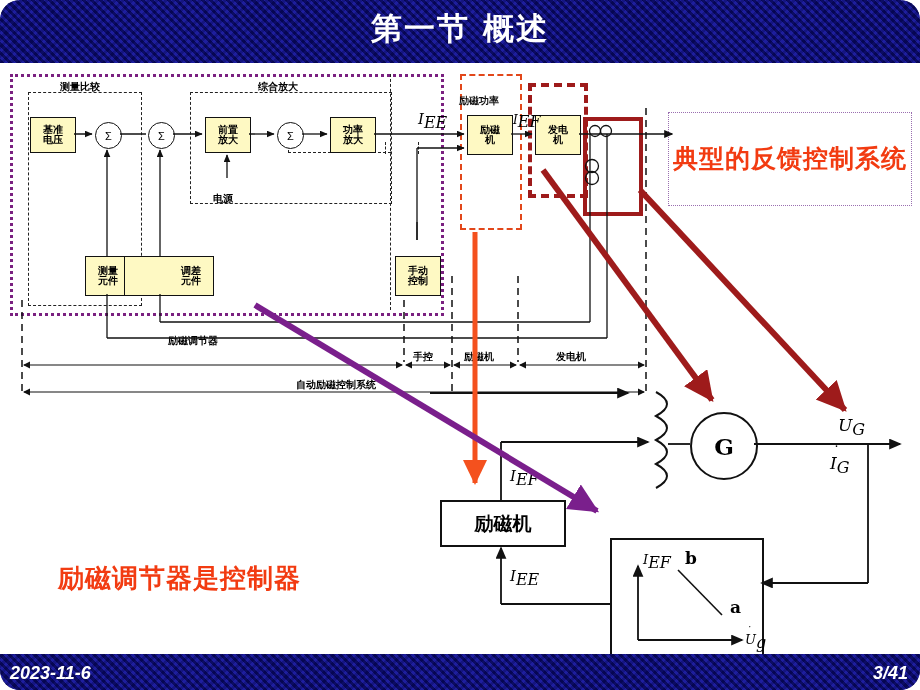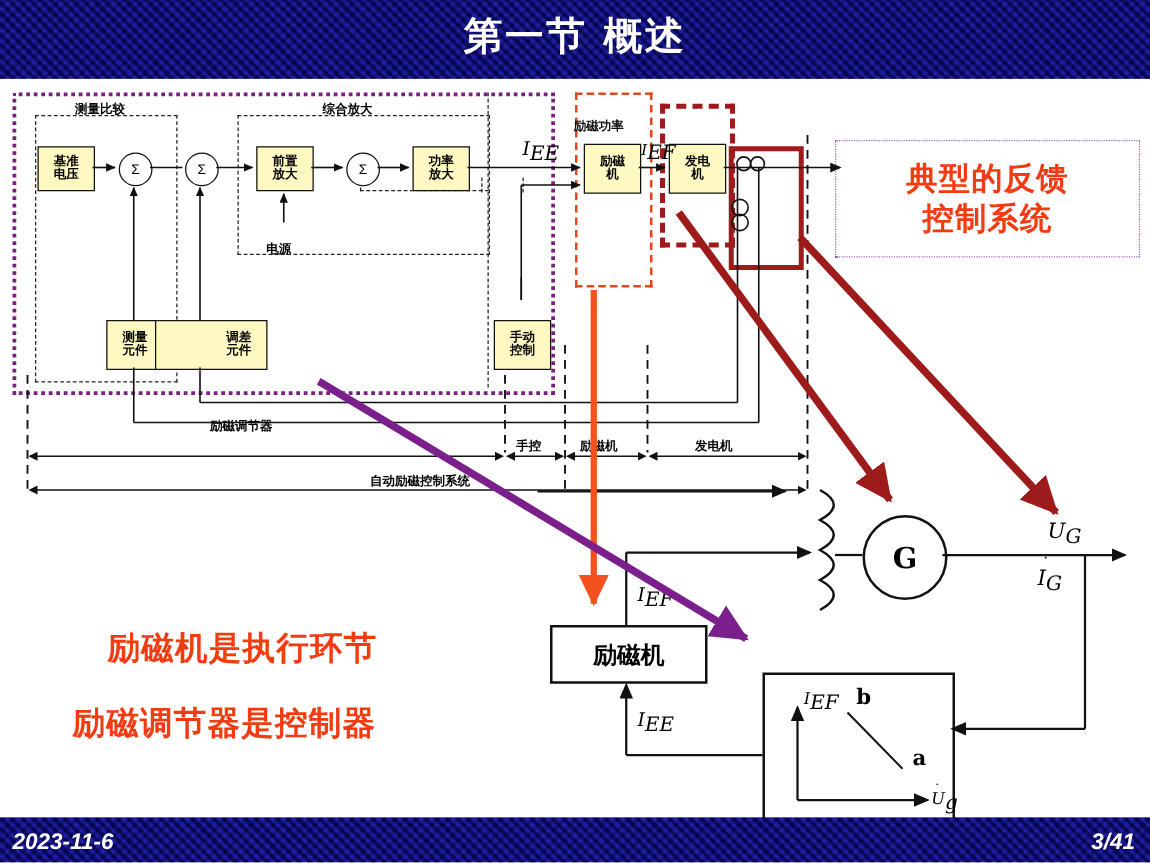--- a/index.html
+++ b/index.html
@@ -1,21 +1,21 @@
 <!DOCTYPE html>
 <html><head>
 <meta charset="utf-8">
 <style>
   html,body{margin:0;padding:0;}
   body{
     width:920px;height:690px;background:#ffffff;overflow:hidden;
     font-family:"Liberation Sans","DejaVu Sans",sans-serif;
     position:relative;
   }
-  .slide{position:absolute;left:0;top:0;width:920px;height:690px;overflow:hidden;background:#fff;}
+  .slide{position:absolute;left:0;top:0;width:920px;height:690px;overflow:hidden;background:#fff;border-radius:20px;}
 
   
   .band{
     position:absolute;left:0;width:920px;
     background-color:#1a1a8c;
     background-image:
       repeating-linear-gradient(45deg, rgba(0,0,60,.55) 0 3px, rgba(40,40,190,.25) 3px 6px),
       repeating-linear-gradient(-45deg, rgba(0,0,70,.45) 0 3px, rgba(30,30,170,.2) 3px 6px);
   }
   #header-band{top:0;height:63px;}
@@ -50,21 +50,21 @@
   #darkred-boundary{position:absolute;border:4px dashed #9e1b1b;}
   
   #darkred-solid{position:absolute;border:4px solid #9e1b1b;}
   
   .grp{position:absolute;border:1.8px dashed #222;}
 
   
   #callout-box{
     position:absolute;left:668px;top:112px;width:242px;height:92px;
     border:1.6px dotted #9a6fb0;background:#fff;
-    display:flex;flex-direction:column;align-items:center;justify-content:center;
+    display:flex;flex-direction:row;align-items:center;justify-content:center;
   }
   #callout-box div{
     color:#f23b11;font-size:25px;font-weight:bold;line-height:1.28;
     font-family:"DejaVu Sans","Liberation Sans",sans-serif;letter-spacing:1px;
   }
 
   
   .redline{
     position:absolute;color:#f23b11;font-size:26px;font-weight:bold;white-space:nowrap;
     font-family:"DejaVu Sans","Liberation Sans",sans-serif;letter-spacing:1px;
@@ -171,21 +171,20 @@
   <div class="lbl" style="left:413px;top:350px;">手控</div>
   <div class="lbl" style="left:464px;top:350px;">励磁机</div>
   <div class="lbl" style="left:556px;top:350px;">发电机</div>
   <div class="lbl" style="left:296px;top:378px;">自动励磁控制系统</div>
 
   <div id="callout-box">
     <div>典型的反馈</div>
     <div>控制系统</div>
   </div>
 
-  <div class="redline" style="left:86px;top:501px;">励磁机是执行环节</div>
   <div class="redline" style="left:58px;top:561px;">励磁调节器是控制器</div>
 
   <div id="gen-circle">
     <span>G</span>
   </div>
   <div id="exciter-box">
     <span>励磁机</span>
   </div>
   <div id="reg-box"></div>
 

